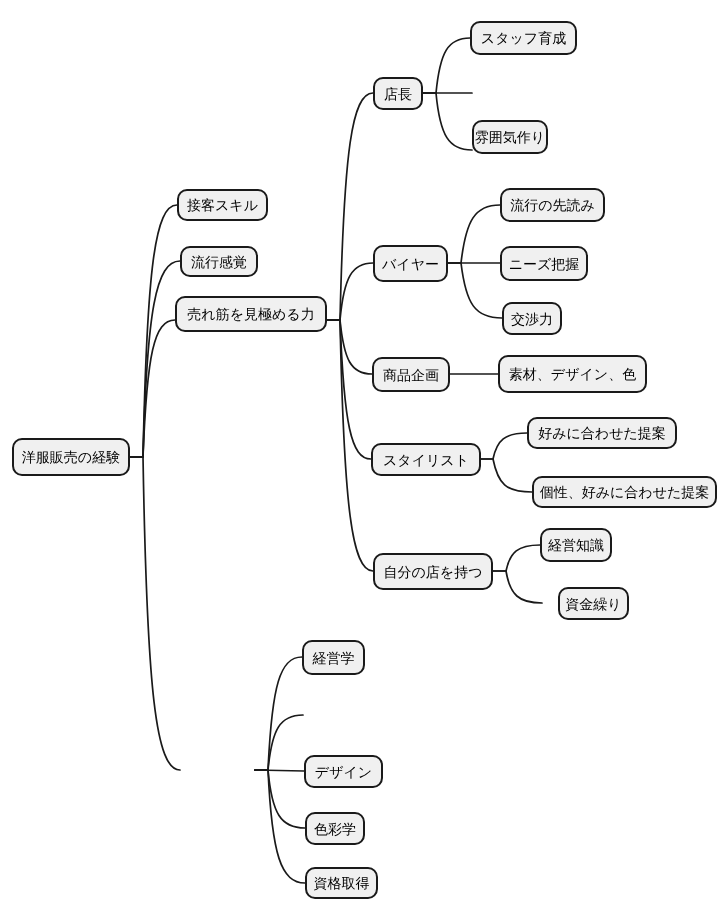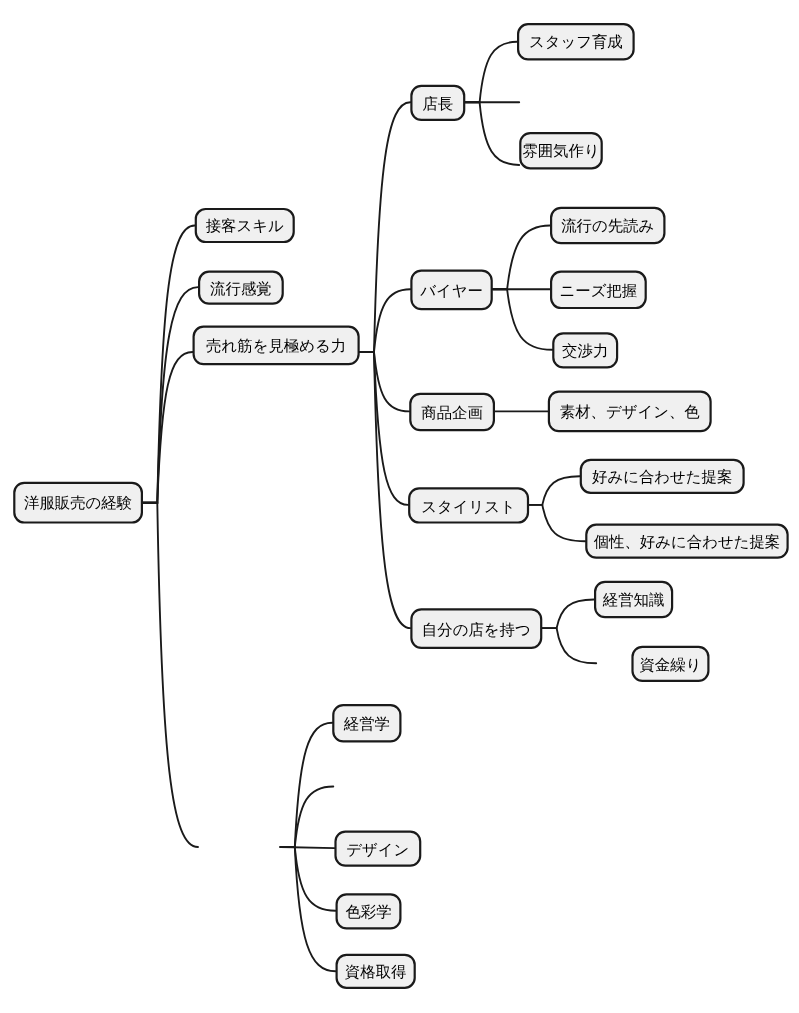--- a/index.html
+++ b/index.html
@@ -114,21 +114,21 @@
   <div class="node" style="left:371px;top:443px;width:110px;height:33px">スタイリスト</div>
 
   <div class="node" style="left:527px;top:417px;width:150px;height:32px">好みに合わせた提案</div>
 
   <div class="node" style="left:532px;top:476px;width:185px;height:32px">個性、好みに合わせた提案</div>
 
   <div class="node" style="left:373px;top:553px;width:120px;height:37px">自分の店を持つ</div>
 
   <div class="node" style="left:540px;top:528px;width:72px;height:34px">経営知識</div>
 
-  <div class="node" style="left:574px;top:587px;width:71px;height:33px">資金繰り</div>
+  <div class="node" style="left:558px;top:587px;width:71px;height:33px">資金繰り</div>
 
 
   <div class="node" style="left:302px;top:640px;width:63px;height:35px">経営学</div>
 
 
   <div class="node" style="left:304px;top:755px;width:79px;height:33px">デザイン</div>
 
   <div class="node" style="left:305px;top:812px;width:60px;height:33px">色彩学</div>
 
   <div class="node" style="left:305px;top:867px;width:73px;height:32px">資格取得</div>

